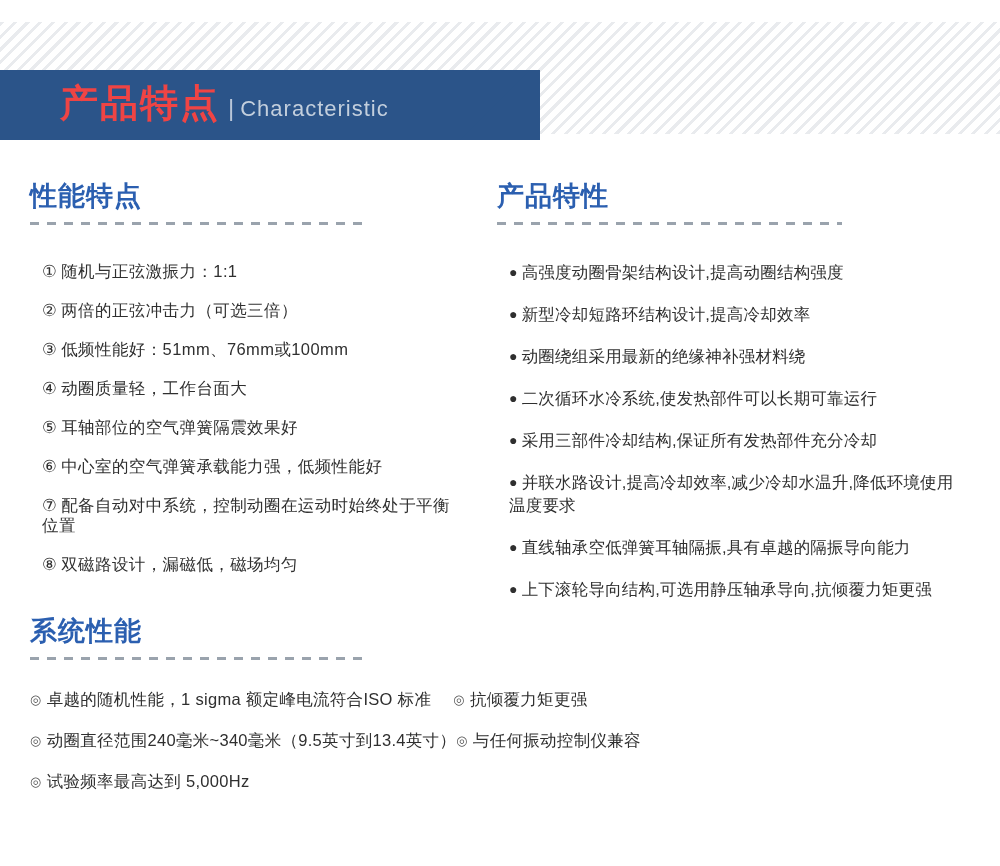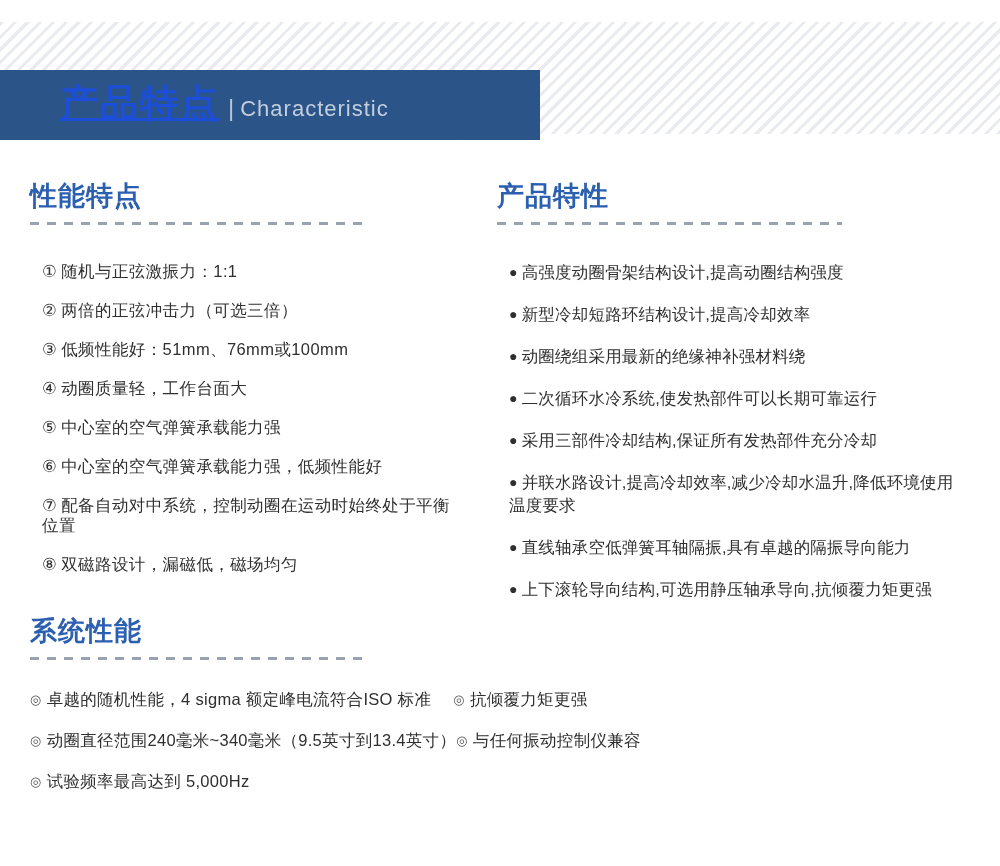--- a/index.html
+++ b/index.html
@@ -57,24 +57,23 @@
   .banner-title-wrap {
     position: absolute;
     left: 60px;
     top: 80px;
     display: flex;
     align-items: baseline;
   }
   .banner-title-cn {
     font-size: 38px;
     font-weight: bold;
-    color: #1d4ed8;
+    color: #ef4444;
     letter-spacing: 2px;
     line-height: 46px;
-    text-decoration: underline;
   }
   .banner-title-sep {
     font-size: 24px;
     color: #b9c6d8;
     margin: 0 6px 0 8px;
   }
   .banner-title-en {
     font-size: 22px;
     color: #c3cfdd;
     letter-spacing: 1px;
@@ -210,21 +209,21 @@
       <li>
         <span class="li-mark">②</span><span>两倍的正弦冲击力（可选三倍）</span>
       </li>
       <li>
         <span class="li-mark">③</span><span>低频性能好：51mm、76mm或100mm</span>
       </li>
       <li>
         <span class="li-mark">④</span><span>动圈质量轻，工作台面大</span>
       </li>
       <li>
-        <span class="li-mark">⑤</span><span>中心室的空气弹簧承载能力强</span>
+        <span class="li-mark">⑤</span><span>耳轴部位的空气弹簧隔震效果好</span>
       </li>
       <li>
         <span class="li-mark">⑥</span><span>中心室的空气弹簧承载能力强，低频性能好</span>
       </li>
       <li>
         <span class="li-mark">⑦</span><span>配备自动对中系统，控制动圈在运动时始终处于平衡位置</span>
       </li>
       <li>
         <span class="li-mark">⑧</span><span>双磁路设计，漏磁低，磁场均匀</span>
       </li>
@@ -261,21 +260,21 @@
       </li>
     </ul>
   </div>
 </div>
 
 <div class="sys-block">
   <div class="section-heading">系统性能</div>
   <div class="dash-rule sys-head-rule"></div>
   <ul class="sys-list">
     <li>
-      <span class="sys-mark">◎</span><span>卓越的随机性能，4 sigma 额定峰电流符合ISO 标准</span><span class="sys-extra sys-mark">◎</span><span>抗倾覆力矩更强</span>
+      <span class="sys-mark">◎</span><span>卓越的随机性能，1 sigma 额定峰电流符合ISO 标准</span><span class="sys-extra sys-mark">◎</span><span>抗倾覆力矩更强</span>
     </li>
     <li>
       <span class="sys-mark">◎</span><span>动圈直径范围240毫米~340毫米（9.5英寸到13.4英寸）</span><span class="sys-mark">◎</span><span>与任何振动控制仪兼容</span>
     </li>
     <li>
       <span class="sys-mark">◎</span><span>试验频率最高达到 5,000Hz</span>
     </li>
   </ul>
 </div>
 

